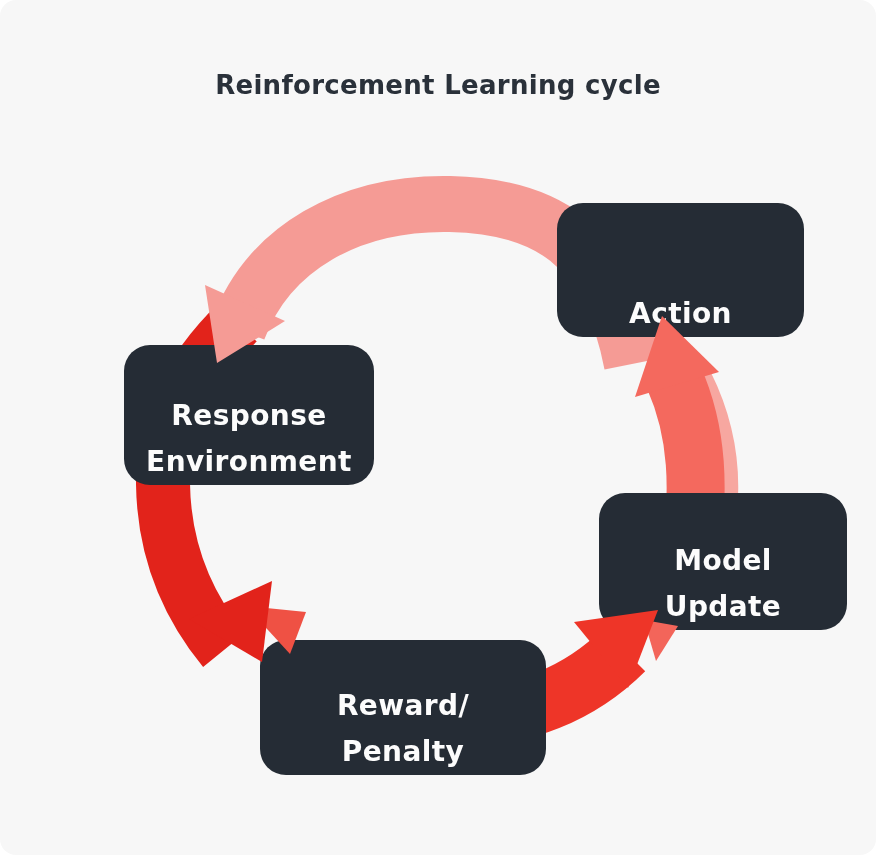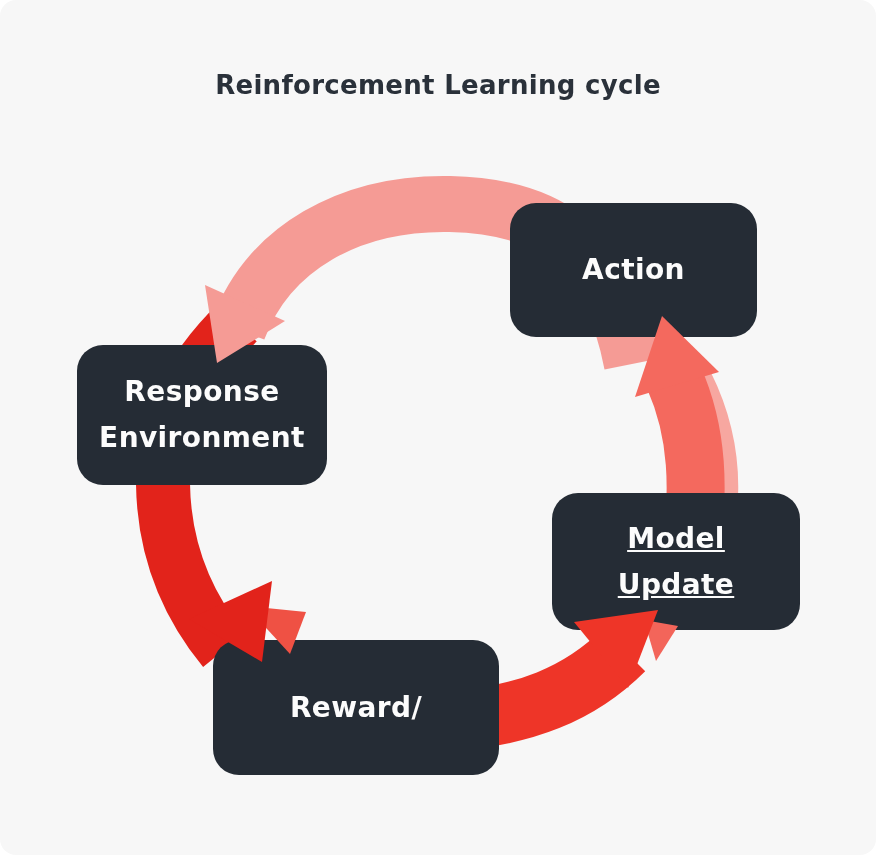--- a/index.html
+++ b/index.html
@@ -50,34 +50,35 @@
   .head-right{fill:var(--arrow-right);}
   .accent-left{fill:var(--arrow-left-accent);}
   .accent-bottom{fill:var(--arrow-bottom-accent);}
   .node{
     position:absolute;
     background:var(--node-fill);
     border-radius:26px;
     display:flex;
     flex-direction:column;
     align-items:center;
-    justify-content:center;
+    justify-content:flex-end;
     color:var(--node-text);
     font-size:28px;
     font-weight:bold;
     letter-spacing:0.4px;
     text-align:center;
     z-index:2;
+    margin-left:47px;
   }
   .node span{line-height:46px;}
   .node span:empty{display:none;}
   .node-action{left:510px;top:203px;width:247px;height:134px;}
   .node-environment{left:77px;top:345px;width:250px;height:140px;}
   .node-reward{left:213px;top:640px;width:286px;height:135px;}
-  .node-model{left:552px;top:493px;width:248px;height:137px;text-decoration:underline;}
+  .node-model{left:552px;top:493px;width:248px;height:137px;}
   svg.layer.top{z-index:3;}
 </style>
 </head>
 <body>
 
 <div class="canvas">
 
   <div class="title">Reinforcement Learning cycle</div>
 
   <svg class="layer" viewBox="0 0 876 855" aria-hidden="true">
@@ -93,20 +94,21 @@
 
   </div>
 
   <div class="node node-environment">
     <span>Response</span>
     <span>Environment</span>
   </div>
 
   <div class="node node-reward">
     <span>Reward/</span>
+    <span>Penalty</span>
   </div>
 
   <div class="node node-model">
     <span>Model</span>
     <span>Update</span>
   </div>
 
   <svg class="layer top" viewBox="0 0 876 855" aria-hidden="true">
     <polygon class="accent-left" points="246,606 306,612 290,654"></polygon>
     <polygon class="accent-bottom" points="644,620 678,626 656,661"></polygon>

